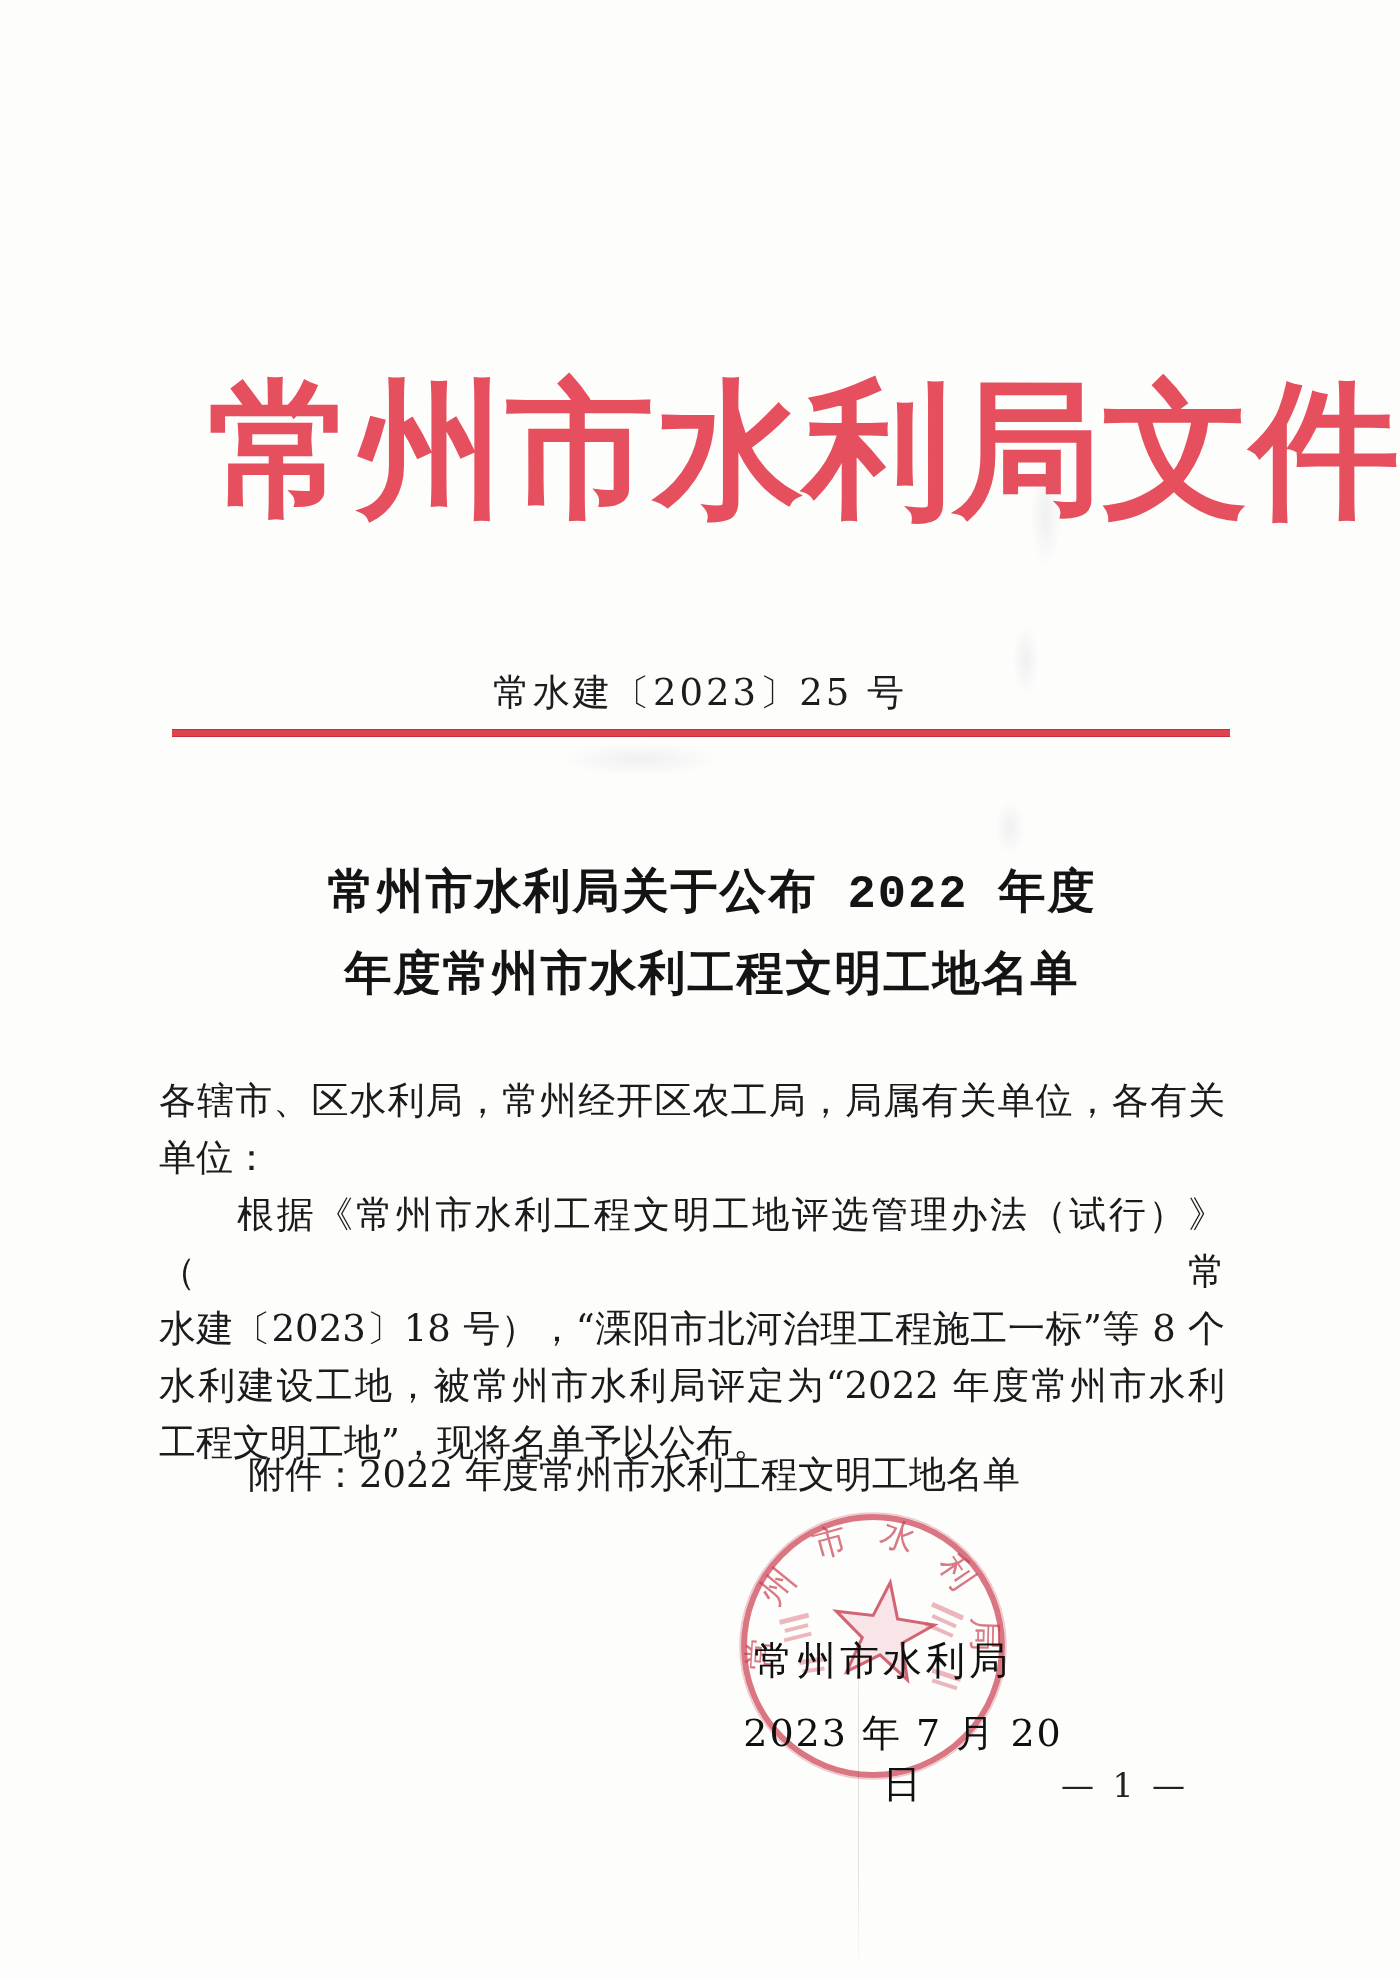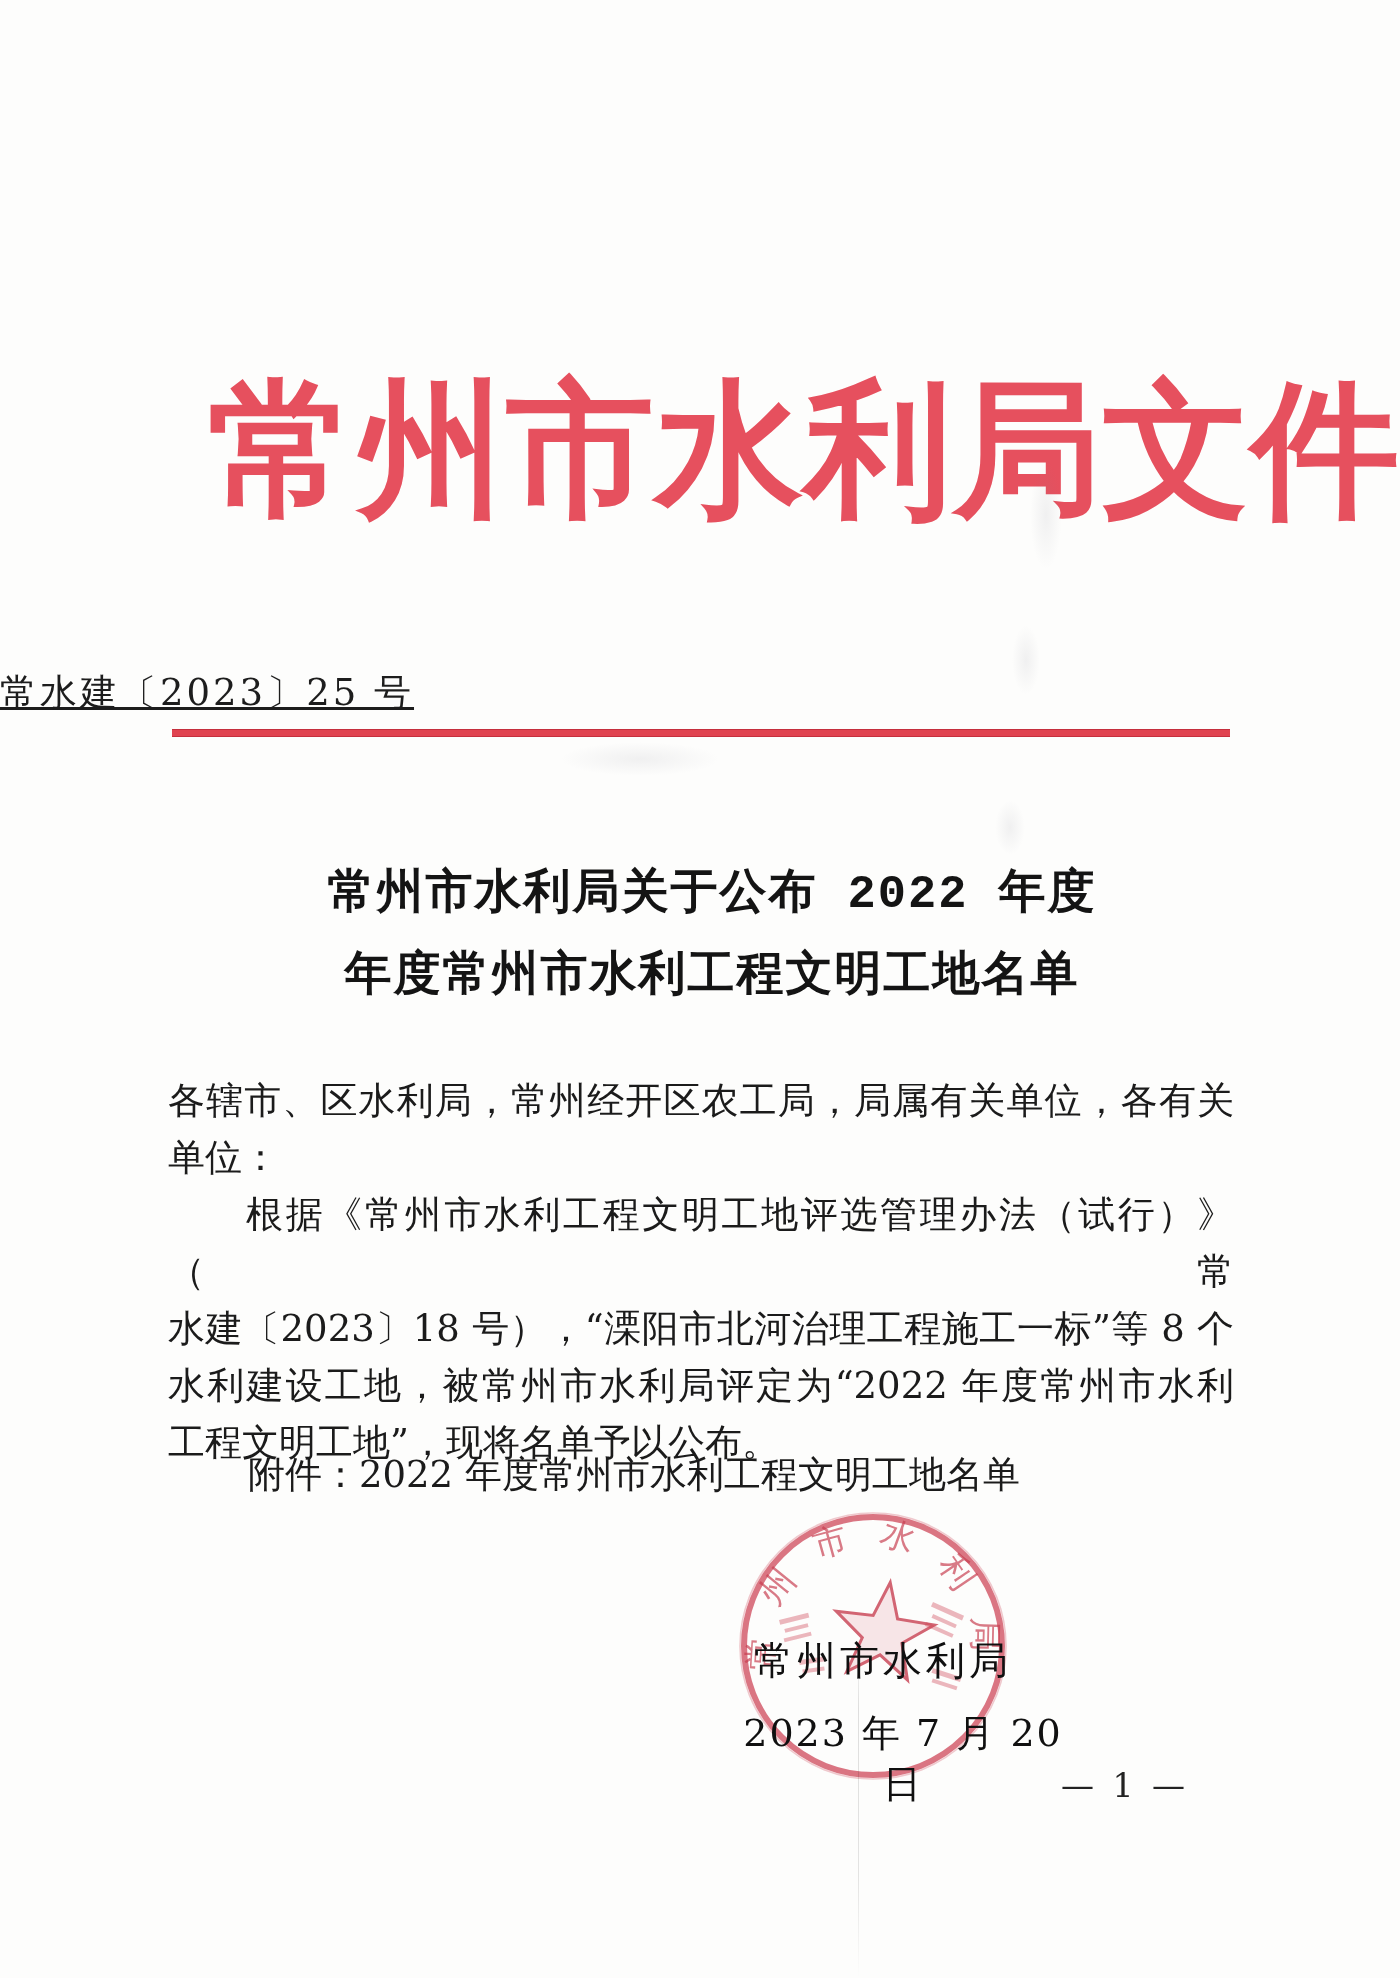--- a/index.html
+++ b/index.html
@@ -19,25 +19,24 @@
     font-size: 148px;
     line-height: 1.18;
     font-weight: 600;
     color: #e6505e;
     letter-spacing: 1px;
     font-family: "DejaVu Serif", "Liberation Serif", serif;
   }
   .doc-number {
     position: absolute;
     top: 668px; left: 0; width: 100%;
-    text-align: left;
+    text-align: center;
     font-size: 37px;
     color: #1d1d1d;
     letter-spacing: 3px;
-    text-decoration: underline;
   }
   .red-rule {
     position: absolute;
     left: 172px; top: 729px;
     width: 1058px; height: 6px;
     background: #e04350;
     border-top: 1px solid #c52f3d;
     border-bottom: 1px solid #c52f3d;
   }
   .notice-title {
@@ -46,21 +45,21 @@
     text-align: center;
     font-size: 47px;
     line-height: 82px;
     font-weight: bold;
     color: #141414;
     letter-spacing: 2px;
     font-family: Liberation Mono, monospace;
   }
   .body-block {
     position: absolute;
-    left: 168px; top: 1072px; width: 1066px;
+    left: 159px; top: 1072px; width: 1066px;
     font-size: 37px;
     line-height: 57px;
     color: #1b1b1b;
   }
   .line { text-align: justify; text-align-last: justify; }
   .line.no-just { text-align: right; text-align-last: left; }
   .line.indent { text-indent: 78px; }
   .attachment-line {
     position: absolute;
     left: 170px; top: 1446px; width: 1066px;

